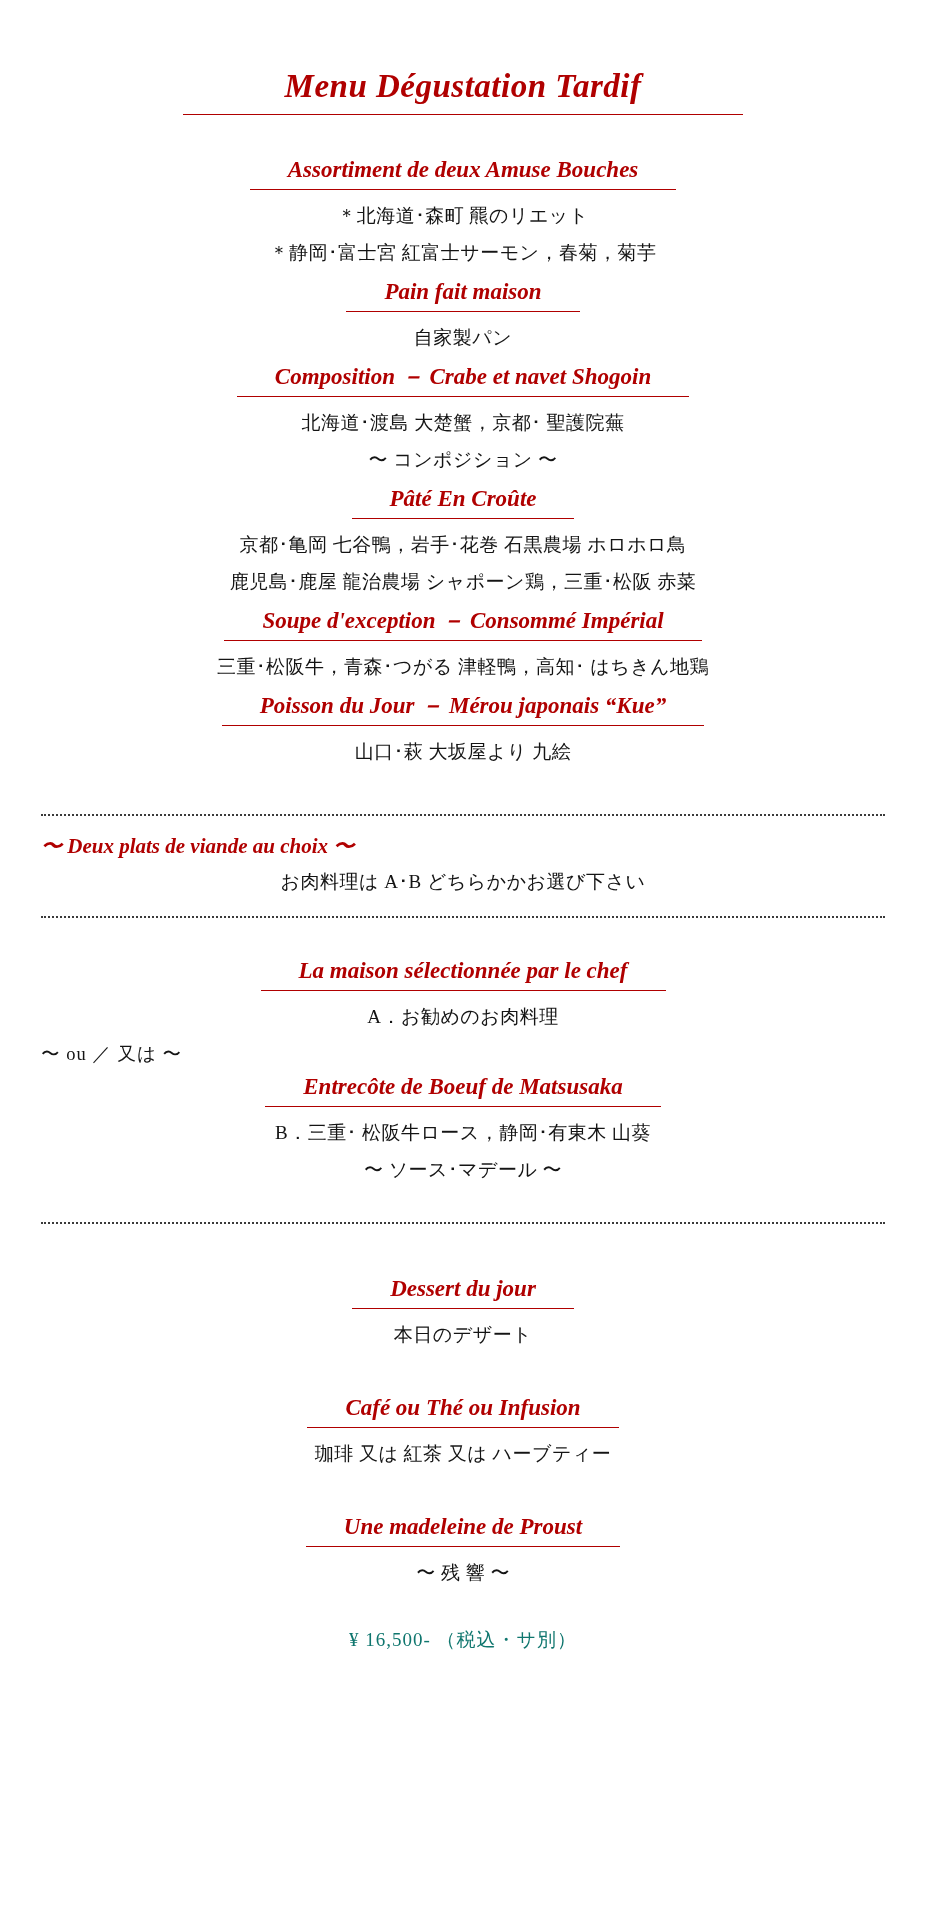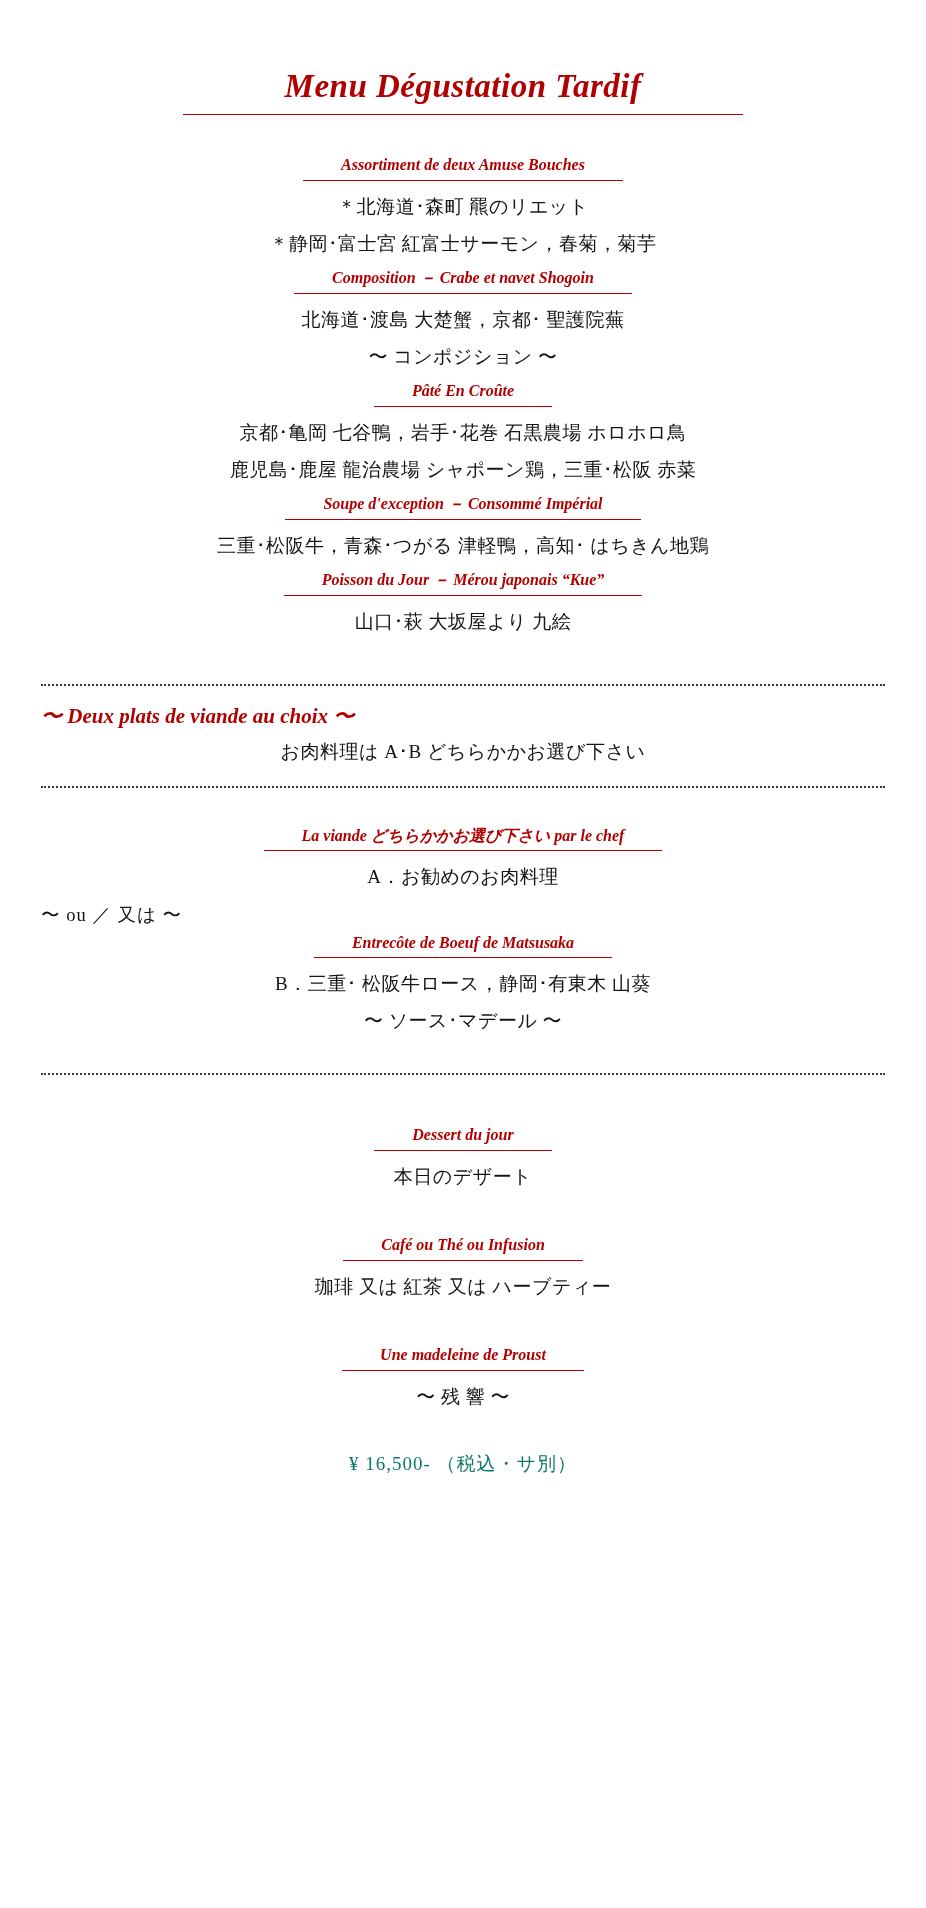--- a/index.html
+++ b/index.html
@@ -43,21 +43,21 @@
   }
 
   .course {
     margin: 0 0 6px 0;
   }
   .course-head {
     text-align: center;
     color: #b00000;
     font-style: italic;
     font-weight: bold;
-    font-size: 16px;
+    font-size: 23px;
     line-height: 1.3;
     margin: 0 auto;
     padding: 0 0 5px 0;
     display: block;
   }
   .head-wrap {
     text-align: center;
     margin-bottom: 7px;
   }
   .head-inner {
@@ -119,20 +119,26 @@
   <div class="title-rule"></div>
 
   <div class="course">
     <div class="head-wrap">
       <span class="head-inner course-head">Assortiment de deux Amuse Bouches</span>
     </div>
     <p class="jp">＊北海道･森町 羆のリエット</p>
     <p class="jp">＊静岡･富士宮 紅富士サーモン，春菊，菊芋</p>
   </div>
 
+  <div class="course">
+    <div class="head-wrap">
+      <span class="head-inner course-head">Pain fait maison</span>
+    </div>
+    <p class="jp">自家製パン</p>
+  </div>
 
   <div class="course">
     <div class="head-wrap">
       <span class="head-inner course-head">Composition － Crabe  et  navet Shogoin</span>
     </div>
     <p class="jp">北海道･渡島 大楚蟹，京都･ 聖護院蕪</p>
     <p class="jp">〜 コンポジション 〜</p>
   </div>
 
   <div class="course">
@@ -163,21 +169,21 @@
   <div class="choice-block">
     <div class="choice-head">〜 Deux plats de viande au choix 〜</div>
     <p class="jp">お肉料理は A･B どちらかかお選び下さい</p>
   </div>
 
   <div class="dotted-rule"></div>
   <div class="gap-md"></div>
 
   <div class="course">
     <div class="head-wrap">
-      <span class="head-inner course-head">La viande どちらかかお選び下さい par le chef</span>
+      <span class="head-inner course-head">La maison sélectionnée par le chef</span>
     </div>
     <p class="jp">A．お勧めのお肉料理</p>
   </div>
 
   <div class="ou-line">〜 ou ／ 又は 〜</div>
 
   <div class="course">
     <div class="head-wrap">
       <span class="head-inner course-head">Entrecôte de Boeuf de Matsusaka</span>
     </div>

